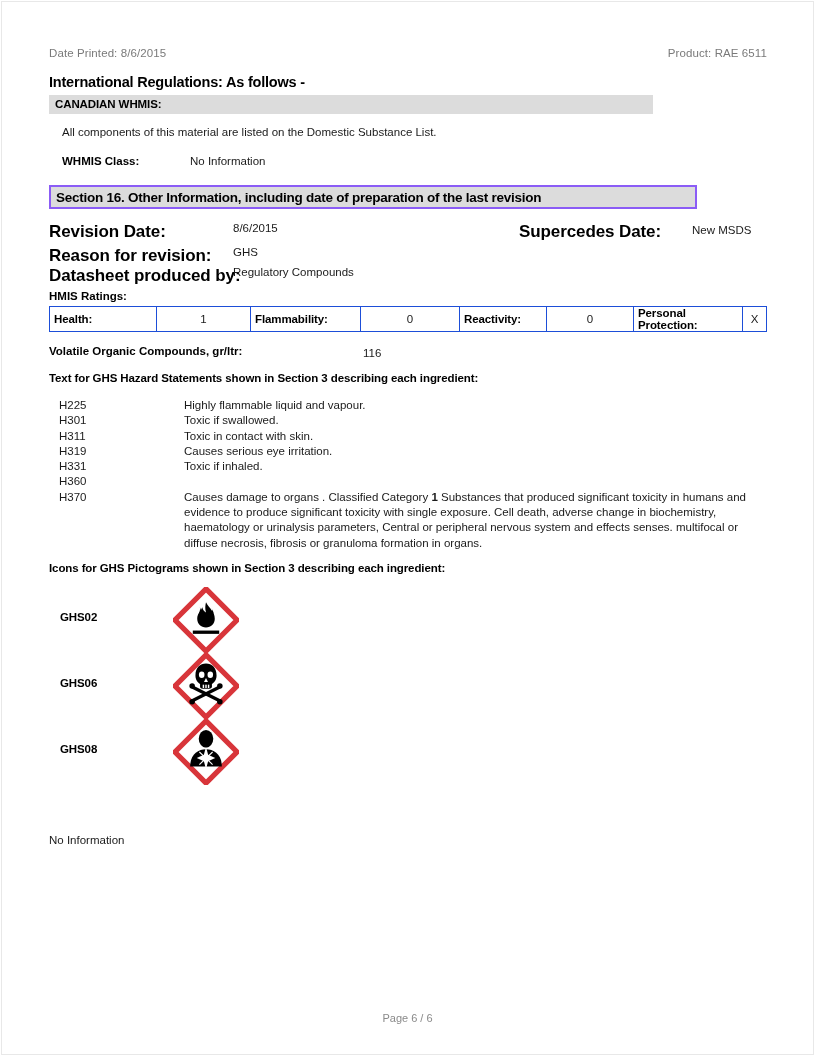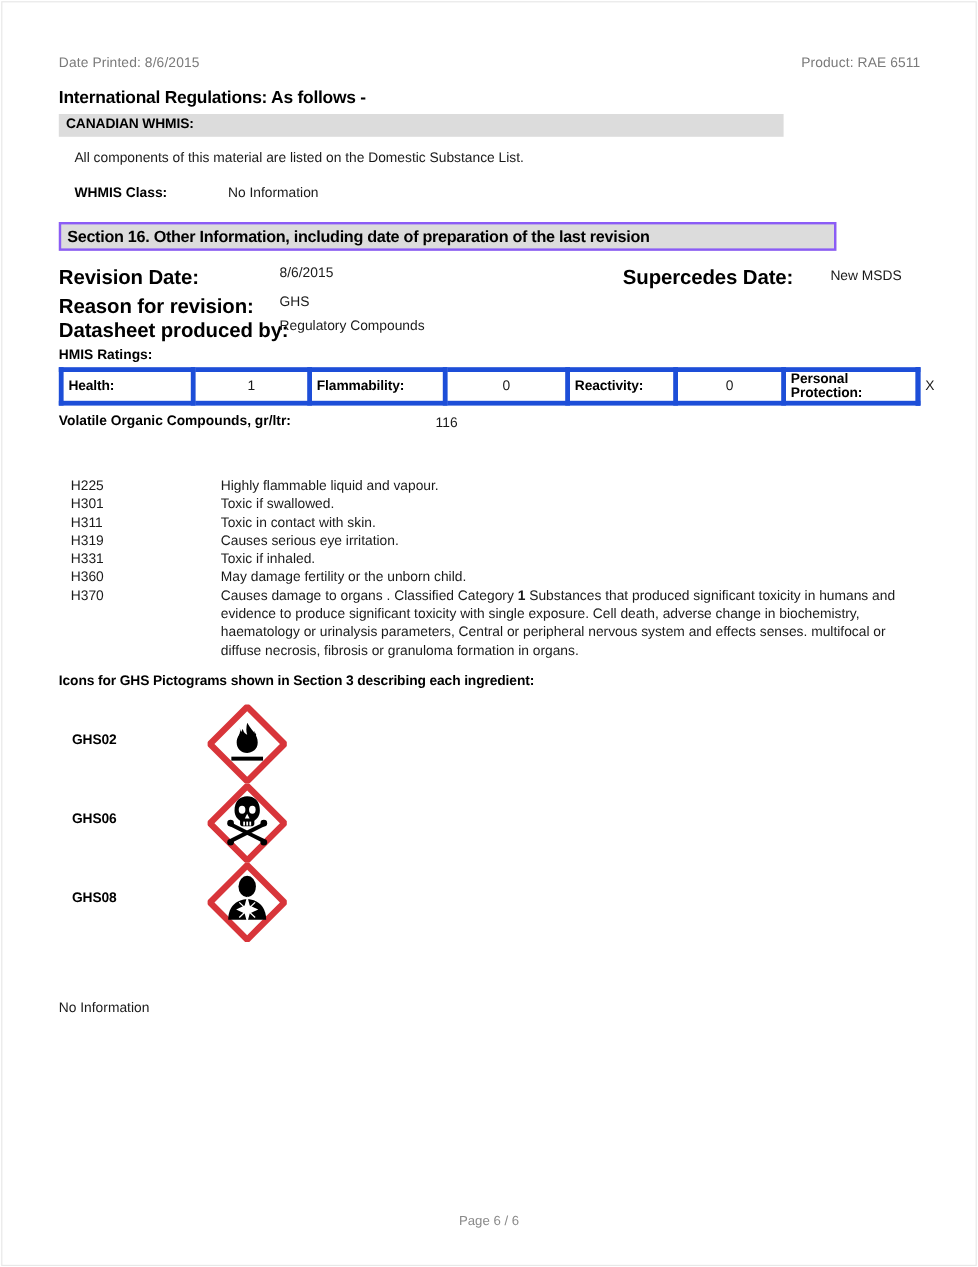--- a/index.html
+++ b/index.html
@@ -150,21 +150,21 @@
   
   .hmis-table {
     position: absolute;
     left: 49px;
     top: 306px;
     width: 718px;
     border-collapse: collapse;
     table-layout: fixed;
   }
   .hmis-table td {
-    border: 4px solid #1d4ed8;
+    border: 1px solid #1d4ed8;
     height: 17px;
     font-size: 11.5px;
     padding: 0 4px;
     color: #1a1a1a;
   }
   .hmis-table td.lab {
     font-weight: bold;
     color: #000;
     text-align: left;
     letter-spacing: -.1px;
@@ -337,20 +337,21 @@
       <td class="val" style="width:78px">0</td>
       <td class="lab" style="width:100px">Personal Protection:</td>
       <td class="val">X</td>
     </tr>
   </tbody>
     </table>
 
   <div class="voc-label">Volatile Organic Compounds, gr/ltr:</div>
   <div class="voc-value">116</div>
 
+  <div class="ghs-text-title">Text for GHS Hazard Statements shown in Section 3 describing each ingredient:</div>
 
   <div class="haz-list">
     <div class="haz-row">
       <div class="haz-code">H225</div>
       <div class="haz-desc">Highly flammable liquid and vapour.</div>
     </div>
     <div class="haz-row">
       <div class="haz-code">H301</div>
       <div class="haz-desc">Toxic if swallowed.</div>
     </div>
@@ -361,21 +362,20 @@
     <div class="haz-row">
       <div class="haz-code">H319</div>
       <div class="haz-desc">Causes serious eye irritation.</div>
     </div>
     <div class="haz-row">
       <div class="haz-code">H331</div>
       <div class="haz-desc">Toxic if inhaled.</div>
     </div>
     <div class="haz-row">
       <div class="haz-code">H360</div>
-      <div class="haz-desc">May damage fertility or the unborn child.</div>
     </div>
     <div class="haz-row">
       <div class="haz-code">H370</div>
       <div class="haz-desc">Causes damage to organs . Classified Category <b>1</b> Substances that produced significant toxicity in humans and evidence to produce significant toxicity with single exposure. Cell death, adverse change in biochemistry, haematology or urinalysis parameters, Central or peripheral nervous system and effects senses. multifocal or diffuse necrosis, fibrosis or granuloma formation in organs.</div>
     </div>
   </div>
 
   <div class="picto-title">Icons for GHS Pictograms shown in Section 3 describing each ingredient:</div>
 
   <div class="picto-row pr1">

